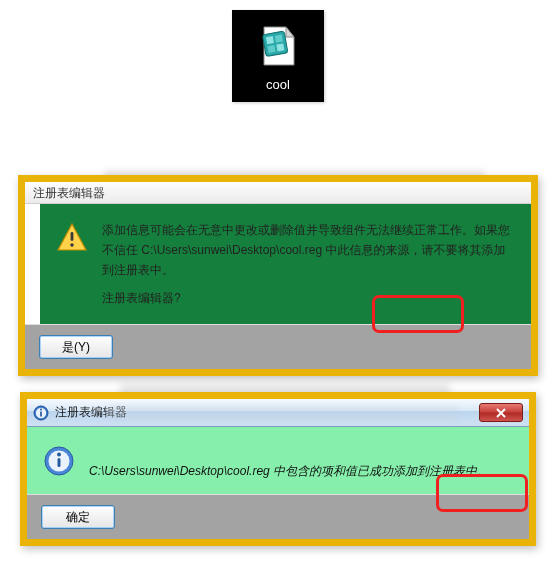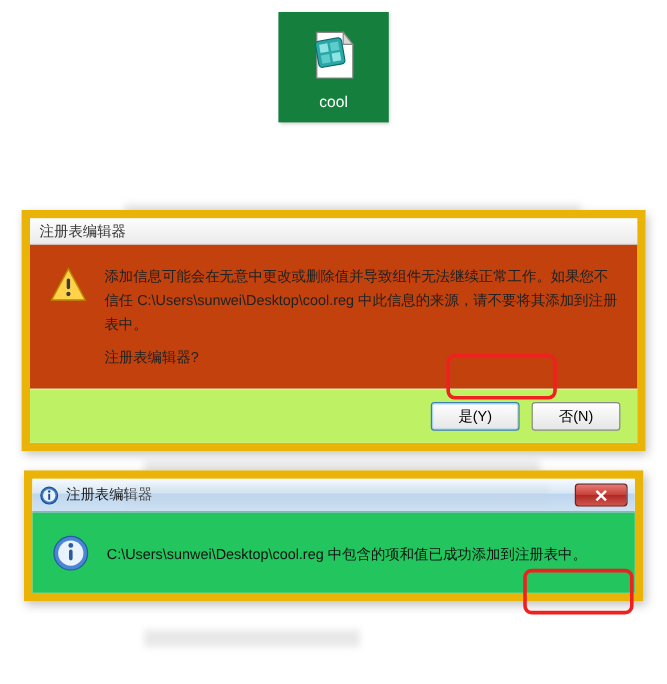--- a/index.html
+++ b/index.html
@@ -11,21 +11,21 @@
       font-size: 12px;
       position: relative;
     }
     
     .desktop-icon {
       position: absolute;
       left: 232px;
       top: 10px;
       width: 92px;
       height: 92px;
-      background: #15803d;
+      background: #000000;
       display: flex;
       flex-direction: column;
       align-items: center;
       justify-content: flex-end;
       padding-bottom: 10px;
       box-shadow: 1px 1px 3px rgba(0,0,0,0.2);
     }
     .desktop-icon .icon-img {
       width: 40px;
       height: 42px;
@@ -54,31 +54,32 @@
       line-height: 22px;
       padding-left: 8px;
       font-size: 12px;
       background: linear-gradient(#fdfdfd,#ebebeb);
       border-bottom: 1px solid #d0d0d0;
       color: #333;
     }
     .dlg1 .body {
       display: flex;
       padding: 16px 16px 8px 16px;
-      background: #c2410c;
+      background: #15803d;
+      margin-left: 15px;
     }
     .warning-icon { flex: 0 0 32px; margin-right: 14px; margin-top: 2px; }
     .dlg1 .msg { flex: 1; line-height: 20px; color: #222; }
     .dlg1 .msg p { margin-bottom: 8px; }
     .dlg1 .footer, .dlg2 .footer {
-      background: #bef264;
+      background: #a3a3a3;
       border-top: 1px solid #dfdfdf;
       padding: 10px 14px;
       display: flex;
-      justify-content: flex-end;
+      justify-content: flex-start;
       gap: 10px;
     }
     .btn {
       min-width: 74px;
       height: 24px;
       background: linear-gradient(#fefefe,#e6e6e6);
       border: 1px solid #8a8a8a;
       border-radius: 3px;
       font-size: 12px;
       cursor: pointer;
@@ -127,23 +128,24 @@
       border: 1px solid #7a1c18;
       border-radius: 3px;
       display: flex;
       align-items: center;
       justify-content: center;
       cursor: pointer;
     }
     .close-btn svg { display:block; }
     .dlg2 .body {
       display: flex;
-      align-items: center;
+      align-items: flex-end;
       padding: 18px 16px 14px 16px;
-      background: #22c55e;
+      background: #86efac;
+      font-style: italic;
     }
     .info-icon { flex: 0 0 32px; margin-right: 14px; }
     .dlg2 .msg { flex: 1; font-size: 12px; color: #111; }
     .fake-blur {
       position: absolute;
       left: 80px;
       top: 6px;
       width: 350px;
       height: 16px;
       background: rgba(200,210,225,0.25);
@@ -198,21 +200,20 @@
         <circle cx="16" cy="23" r="1.8" fill="#3a3a3a"></circle>
       </svg>
     </div>
     <div class="msg">
       <p>添加信息可能会在无意中更改或删除值并导致组件无法继续正常工作。如果您不信任 C:\Users\sunwei\Desktop\cool.reg 中此信息的来源，请不要将其添加到注册表中。</p>
       <p>注册表编辑器?</p>
     </div>
   </div>
   <div class="footer">
     <button class="btn btn-default">是(Y)</button>
-    <button class="btn">否(N)</button>
   </div>
   <div class="highlight-red hl1"></div>
 </div>
 
 <div class="frame dlg2">
   <div class="titlebar">
     <span class="title-info-icon">
       <svg width="16" height="16" viewBox="0 0 16 16">
         <circle cx="8" cy="8" r="7" fill="#3a78c9" stroke="#1d4f94"></circle>
         <circle cx="8" cy="8" r="5.2" fill="#e9f2fb"></circle>
@@ -233,14 +234,17 @@
     <div class="info-icon">
       <svg width="32" height="32" viewBox="0 0 32 32">
         <circle cx="16" cy="16" r="14" fill="#4a86d6" stroke="#285a9e" stroke-width="1"></circle>
         <circle cx="16" cy="16" r="10.5" fill="#eaf2fb"></circle>
         <rect x="14.5" y="13" width="3" height="9" rx="1.5" fill="#285a9e"></rect>
         <circle cx="16" cy="9.5" r="2" fill="#285a9e"></circle>
       </svg>
     </div>
     <div class="msg">C:\Users\sunwei\Desktop\cool.reg 中包含的项和值已成功添加到注册表中。</div>
   </div>
+  <div class="footer">
+    <button class="btn btn-default">确定</button>
+  </div>
   <div class="highlight-red hl2"></div>
 </div>
 
 </body></html>

